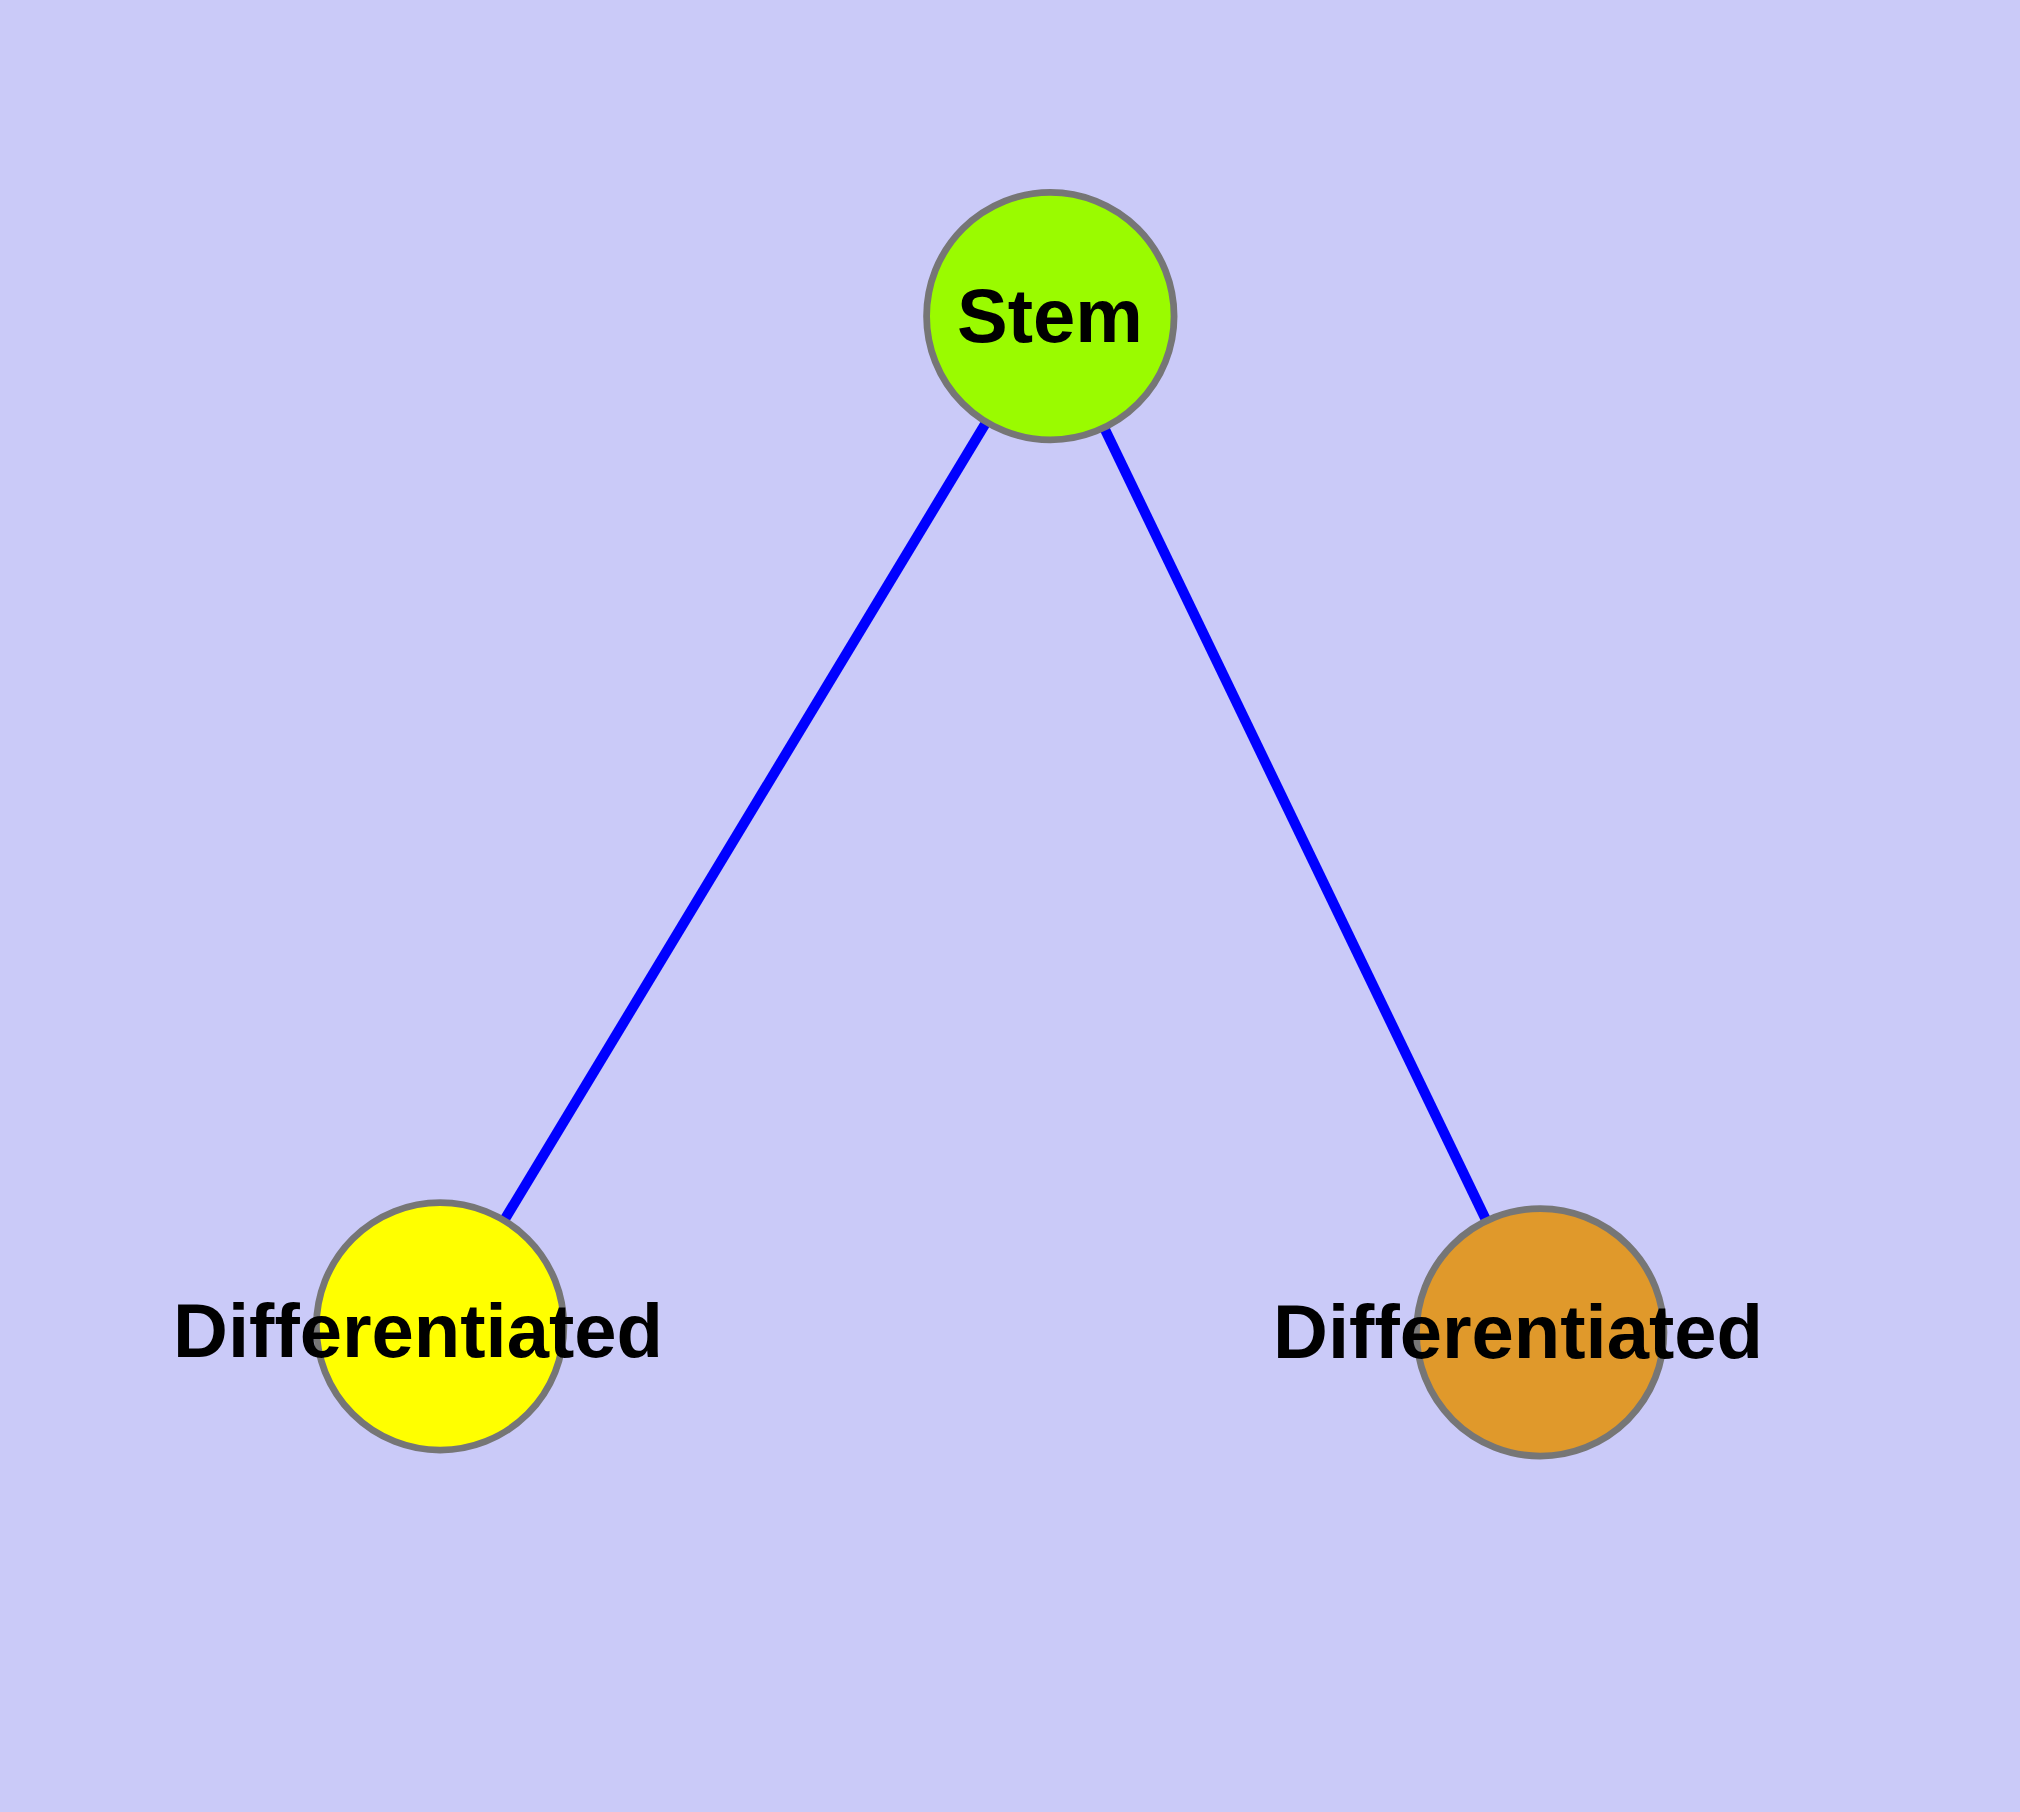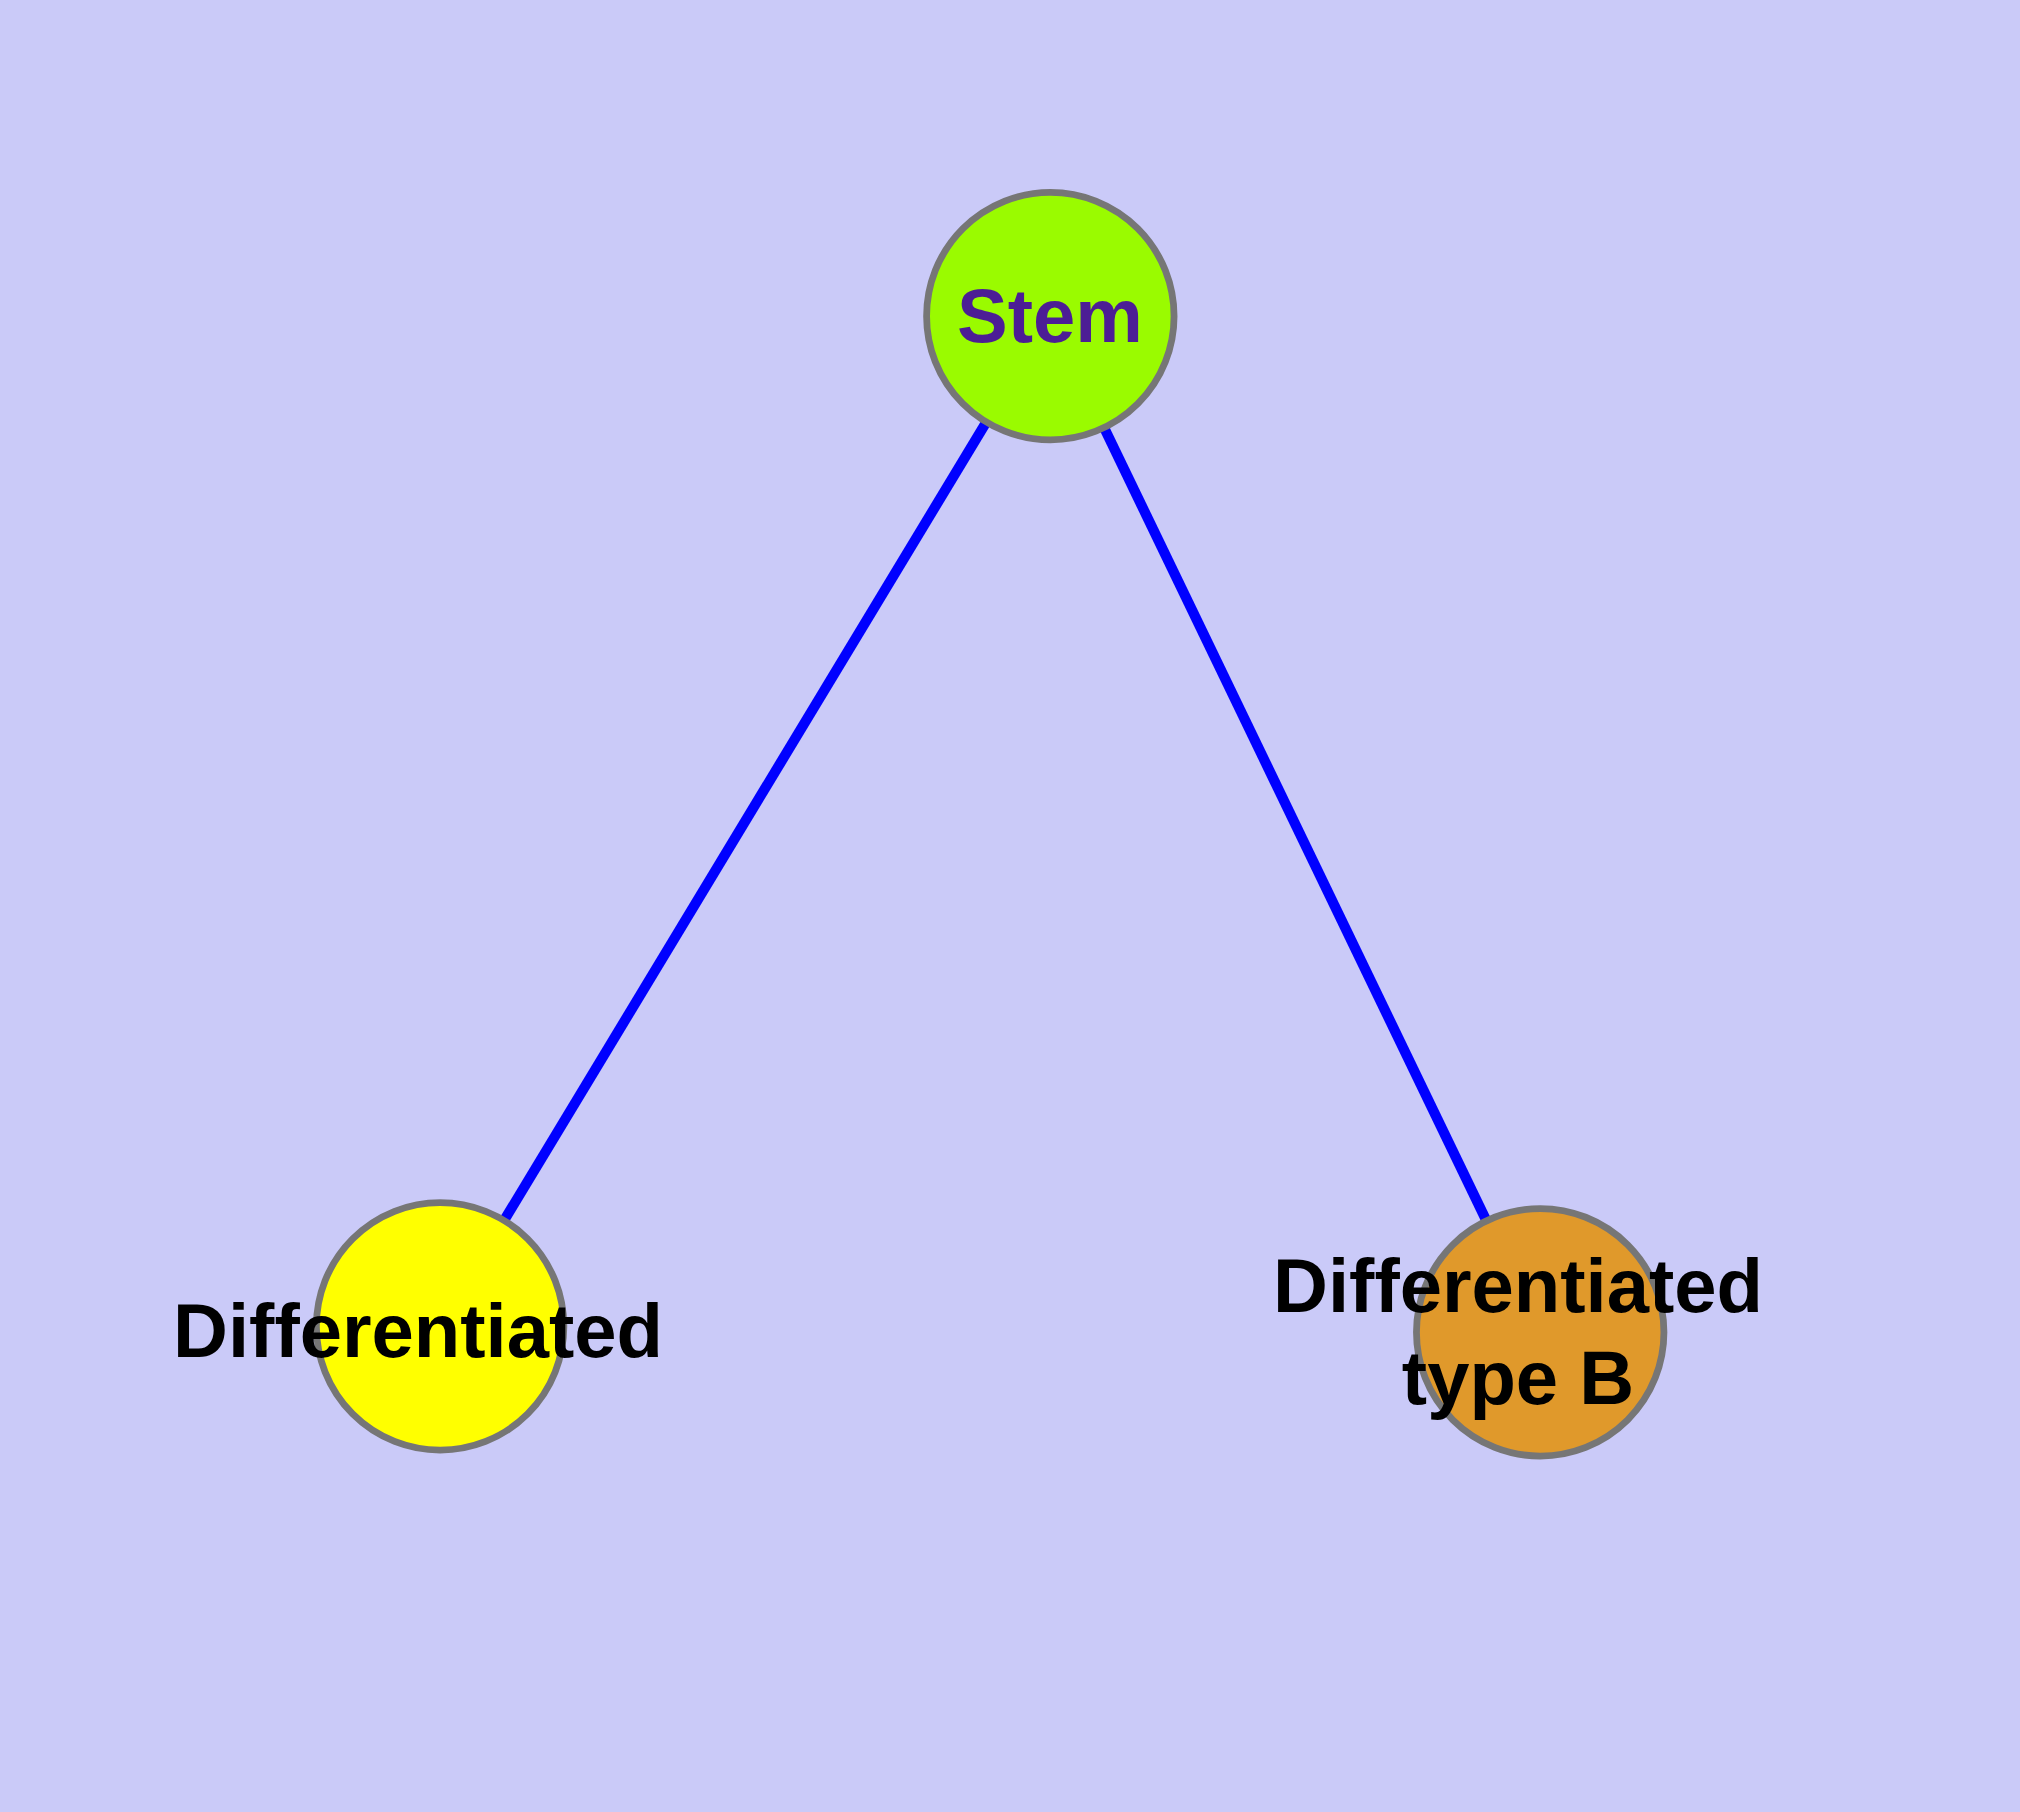--- a/index.html
+++ b/index.html
@@ -40,26 +40,25 @@
     <rect x="0" y="0" width="2384" height="2138" fill="#CACAF8"></rect>
 
     <line x1="1239" y1="373" x2="519" y2="1565" stroke-width="12" stroke="#0000FF"></line>
     <line x1="1239" y1="373" x2="1817" y2="1572" stroke-width="12" stroke="#0000FF"></line>
 
     <circle cx="1239" cy="373" r="146" stroke-width="8" fill="#9AFB00" stroke="#767676"></circle>
     <circle cx="519" cy="1565" r="146" stroke-width="8" fill="#FFFF00" stroke="#767676"></circle>
     <circle cx="1817" cy="1572" r="146" stroke-width="8" fill="#E0992B" stroke="#767676"></circle>
   </svg>
 
-  <div class="node-label" style="left: 1050px; top: 316px; color: #4c1d95;">
+  <div class="node-label" style="left: 1050px; top: 316px; color: #000000;">
     <div>Stem</div>
   </div>
 
   <div class="node-label" style="left: 418px; top: 1331px; color: rgb(0, 0, 0);">
     <div>Differentiated</div>
   </div>
 
   <div class="node-label" style="left: 1518px; top: 1332px; color: rgb(0, 0, 0);">
     <div>Differentiated</div>
-    <div>type B</div>
   </div>
 </div>
 
 
 </body></html>

